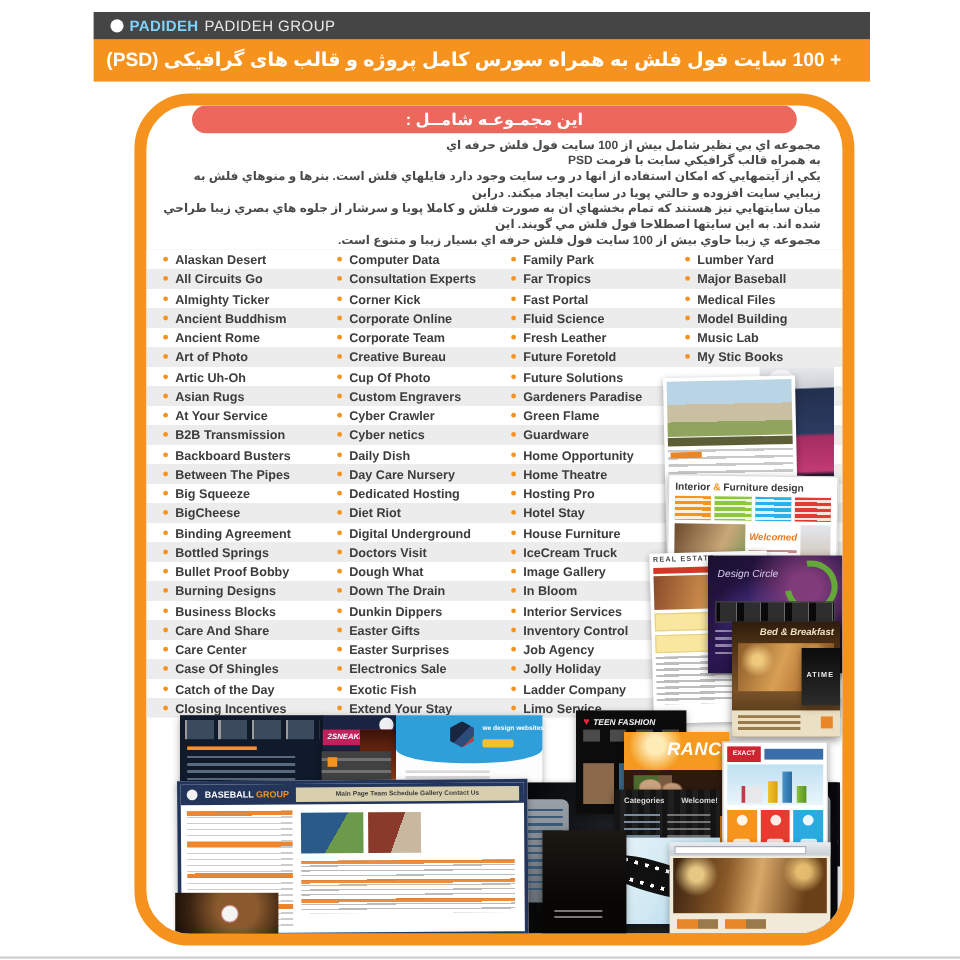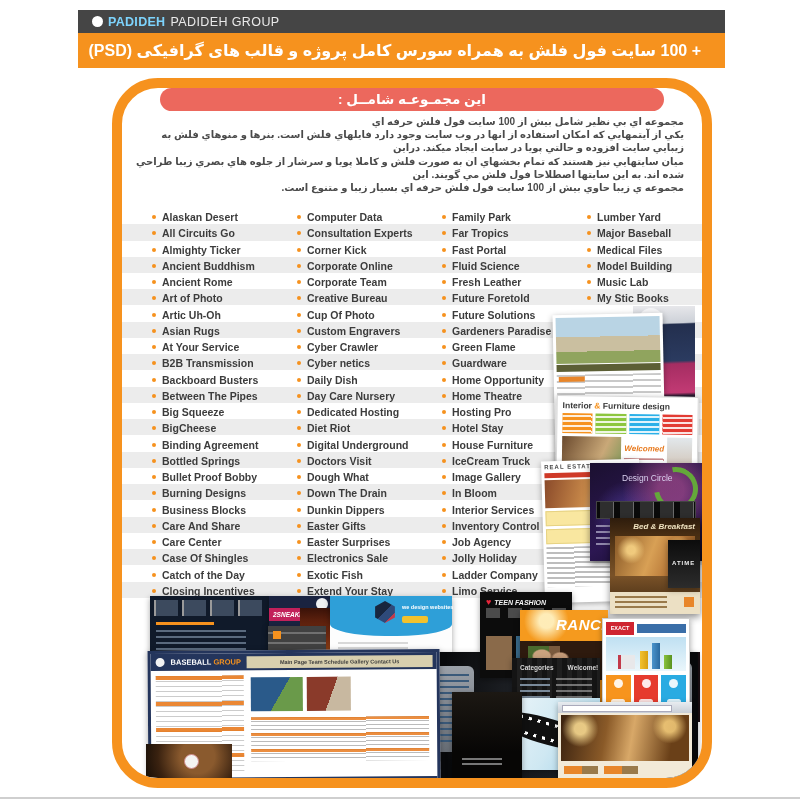--- a/index.html
+++ b/index.html
@@ -18,21 +18,21 @@
   .lg-digi{color:#58595b;}
   .lg-kala{color:transparent;-webkit-text-stroke:3px #ee3350;}
 
   
   .frame{position:absolute;left:112px;top:78px;width:600px;height:710px;box-sizing:border-box;border:10px solid #f6921e;border-radius:46px;background:#fff;overflow:hidden;z-index:4;}
   .pill{position:absolute;left:38px;top:0;width:504px;height:23px;background:#ec685d;border-radius:13px;color:#fff;font-weight:bold;font-size:13.5px;line-height:23px;text-align:center;direction:rtl;}
   .desc{position:absolute;right:18px;left:14px;top:27px;direction:rtl;text-align:right;color:#4a4a4a;font-size:10px;font-weight:bold;line-height:13.2px;}
 
   
   .list{position:absolute;left:0;right:0;top:120px;height:390px;background:repeating-linear-gradient(to bottom,#ffffff 0 16.25px,#ececec 16.25px 32.5px);display:flex;}
-  .lcol{width:25%;box-sizing:border-box;padding-left:30px;}
+  .lcol{width:25%;box-sizing:border-box;padding-left:14px;}
   .li{height:16.25px;line-height:16.25px;white-space:nowrap;}
   .dot{display:inline-block;width:4px;height:4px;border-radius:50%;background:#f6921e;vertical-align:2px;margin-right:6px;}
   .lt{font-size:10.5px;font-weight:bold;color:#3c3c3c;}
 
   
   .th{position:absolute;box-shadow:0 2px 6px rgba(0,0,0,.35);background:#fff;}
   .lines{background:repeating-linear-gradient(to bottom,#bdbdbd 0 2px,transparent 2px 5px);}
   .lines-l{background:repeating-linear-gradient(to bottom,#d8d8d8 0 2px,transparent 2px 5px);}
 
   
@@ -60,21 +60,21 @@
   .rlabel{font-size:6px;font-weight:bold;color:#4a4a4a;letter-spacing:1px;height:9px;}
   .rbar{height:5px;background:#cf3a28;}
   .rphoto{height:28px;margin-top:2px;background:linear-gradient(105deg,#8a4a2a 0%,#c98a4a 45%,#ded6c2 80%);}
   .ybox{height:13px;margin-top:3px;background:#f9e7a0;border:1px solid #e6d283;}
   .rlines{height:40px;margin-top:3px;}
   .t-design{left:468px;top:375px;width:112px;height:98px;box-shadow:0 3px 7px rgba(0,0,0,.45);background:
     radial-gradient(circle at 72% 28%,rgba(200,90,160,.55) 0 12%,transparent 45%),
     radial-gradient(circle at 35% 55%,rgba(90,70,180,.5) 0 10%,transparent 40%),
     linear-gradient(150deg,#1b1030 0%,#2c1752 55%,#0d0820 100%);}
   .swirl{position:absolute;right:4px;top:4px;width:34px;height:34px;border:5px solid #64a83a;border-left-color:transparent;border-radius:50%;transform:rotate(35deg);}
-  .dlabel{position:absolute;left:8px;top:10px;color:#d9d0ef;font-size:8.5px;margin-left:24px;}
+  .dlabel{position:absolute;left:8px;top:10px;color:#d9d0ef;font-size:8.5px;font-style:italic;}
   .dthumbs{position:absolute;left:6px;top:38px;right:6px;height:16px;background:repeating-linear-gradient(90deg,#0a0a0a 0 3px,#2e2e2e 3px 16px,#6a6a6a 16px 17px,#0a0a0a 17px 20px);border:1px solid #444;}
   .dlines{position:absolute;left:6px;top:62px;width:60px;height:22px;background:repeating-linear-gradient(to bottom,#8f86aa 0 2px,transparent 2px 6px);}
   .t-bnb{left:488px;top:430px;width:90px;height:96px;background:linear-gradient(to bottom,#2e1c0c 0%,#5a3a18 30%,#7a5228 60%,#3a2610 100%);box-shadow:0 3px 7px rgba(0,0,0,.45);}
   .blabel{position:absolute;right:5px;top:4px;color:#efe2c0;font-size:8px;font-style:italic;font-weight:bold;}
   .bphoto{position:absolute;left:5px;top:18px;right:5px;height:40px;background:
     radial-gradient(circle at 20% 35%,rgba(255,220,140,.8) 0 6%,transparent 20%),
     radial-gradient(circle at 80% 30%,rgba(255,210,120,.7) 0 5%,transparent 18%),
     linear-gradient(110deg,#8a5a28,#d8a055 45%,#b87838 70%,#6a4018);}
   .bfoot{position:absolute;left:0;bottom:0;right:0;height:22px;background:#ece0c4;}
   .bfoot .lines{position:absolute;left:5px;top:4px;width:52px;height:14px;background:repeating-linear-gradient(to bottom,#9a7a4a 0 2px,transparent 2px 5px);}
@@ -202,20 +202,21 @@
 
   <div class="banner" dir="rtl">+ 100 سایت فول فلش به همراه سورس کامل پروژه و قالب های گرافیکی (PSD)</div>
 
 
   <div class="frame">
 
     <div class="pill" dir="rtl">این مجمـوعـه شامــل :</div>
 
     <div class="desc">
         <div class="dline">مجموعه اي بي نظير شامل بيش از 100 سايت فول فلش حرفه اي</div>
+        <div class="dline">به همراه قالب گرافيكي سايت با فرمت PSD</div>
         <div class="dline">يكي از آيتمهايي كه امكان استفاده از انها در وب سايت وجود دارد فايلهاي فلش است. بنرها و منوهاي فلش به زيبايي سايت افزوده و حالتي پويا در سايت ايجاد ميكند. دراين</div>
         <div class="dline">ميان سايتهايي نيز هستند كه تمام بخشهاي ان به صورت فلش و كاملا پويا و سرشار از جلوه هاي بصري زيبا طراحي شده اند. به اين سايتها اصطلاحا فول فلش مي گويند. اين</div>
         <div class="dline">مجموعه ي زيبا حاوي بيش از 100 سايت فول فلش حرفه اي بسيار زيبا و متنوع است.</div>
       </div>
 
     <div class="list">
       <div class="lcol">
           <div class="li"><span class="dot"></span><span class="lt">Alaskan Desert</span></div>
           <div class="li"><span class="dot"></span><span class="lt">All Circuits Go</span></div>
           <div class="li"><span class="dot"></span><span class="lt">Almighty Ticker</span></div>

